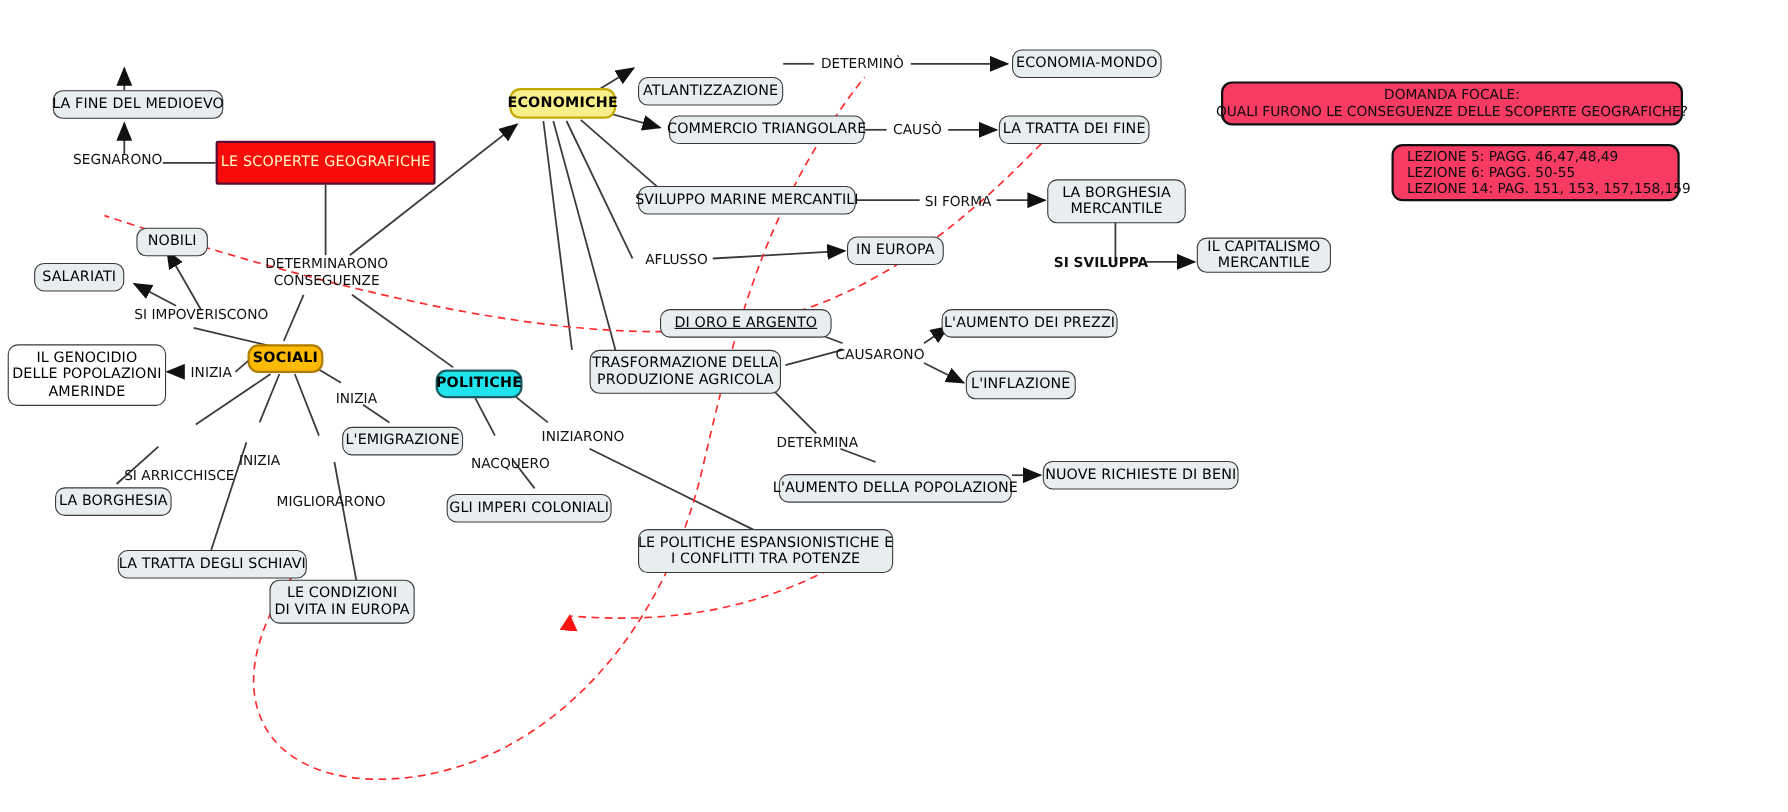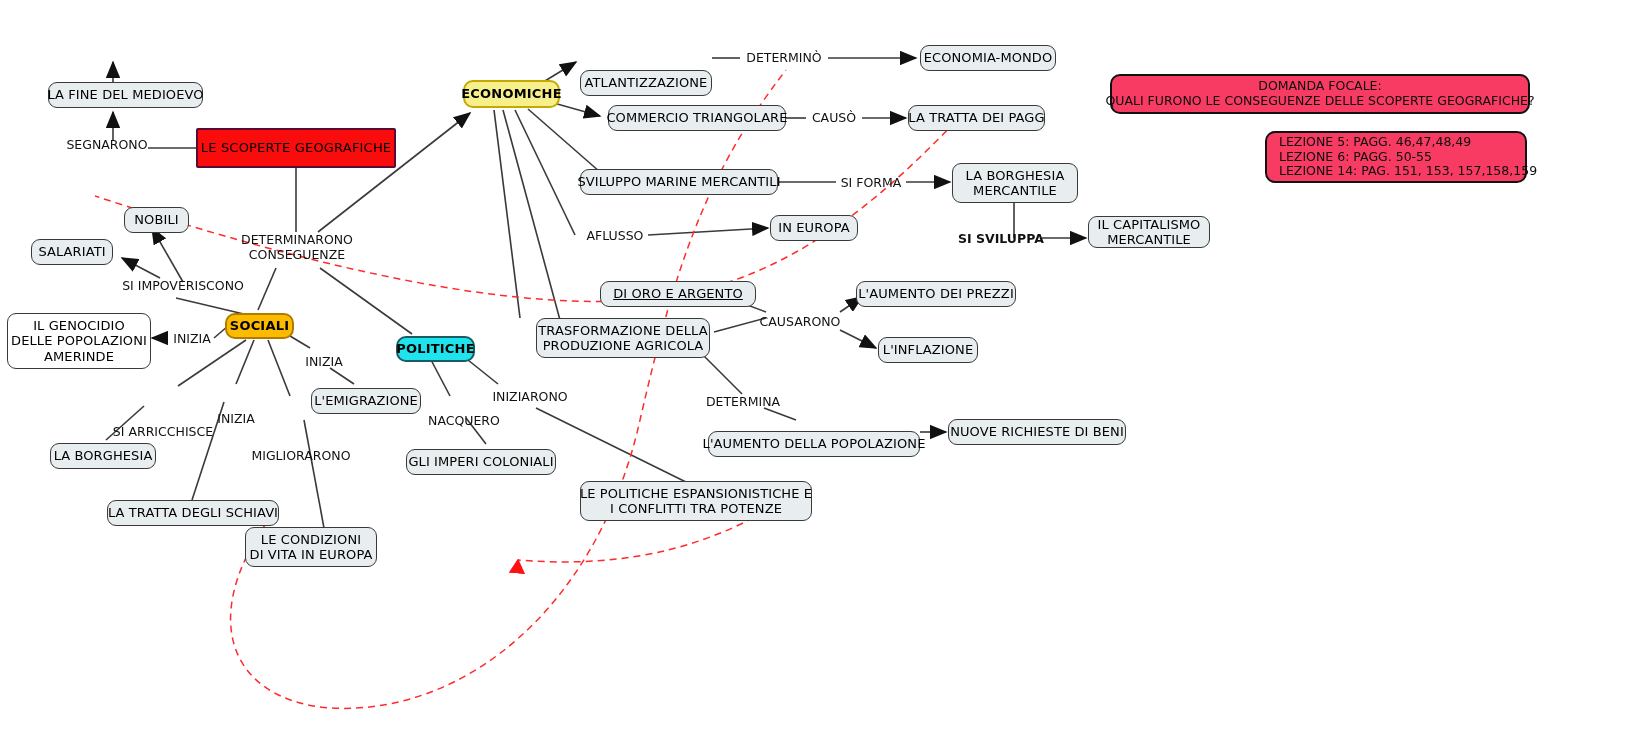--- a/index.html
+++ b/index.html
@@ -25,21 +25,21 @@
   .white{background:#ffffff;}
 
   
   .cat{border-width:2px;border-radius:10px;font-size:13px;font-weight:600;letter-spacing:.2px;}
   .cat-econ{background:#f7f08a;border-color:#c3a900;}
   .cat-soc{background:#fdbb00;border-color:#b07c00;}
   .cat-pol{background:#1fe4ee;border-color:#1a5c63;}
 
   
   .root{background:#fa0c0c;border:2px solid #5a0a33;border-radius:2px;font-size:13px;
-        letter-spacing:.2px;color:#000000;padding:6px 20px;}
+        letter-spacing:.2px;color:#fef9c3;padding:6px 20px;}
   .root::after{content:"";position:absolute;left:6px;top:6px;width:100%;height:100%;
                background:#8f2b5a;z-index:-1;border-radius:2px;}
   .panel{background:#f73b63;border:2px solid #111;border-radius:10px;font-size:12.5px;
          color:#0d0d0d;padding:6px 12px;}
   .panel::after{content:"";position:absolute;left:5px;top:5px;width:100%;height:100%;
                 background:#ffee00;border-radius:10px;z-index:-1;}
   .panel.left-align{justify-content:flex-start;text-align:left;}
 
   
   .elabel{position:absolute;font-size:12.5px;color:#111;white-space:pre;text-align:center;
@@ -139,21 +139,21 @@
   <div class="node nbox cat cat-econ sh-none" style="left:463px;top:80px;width:97px;height:28px;">ECONOMICHE</div>
   <div class="node nbox cat cat-soc sh-none" style="left:225px;top:313px;width:69px;height:26px;">SOCIALI</div>
   <div class="node nbox cat cat-pol sh-none" style="left:396px;top:336px;width:79px;height:26px;">POLITICHE</div>
 
   <div class="node nbox sh-yellow" style="left:580px;top:45px;width:132px;height:26px;margin-top:25px;">ATLANTIZZAZIONE</div>
   <div class="elabel" style="left:740px;top:50px;width:88px;">DETERMINÒ</div>
   <div class="node nbox sh-yellow" style="left:920px;top:45px;width:136px;height:26px;">ECONOMIA-MONDO</div>
 
   <div class="node nbox sh-yellow" style="left:608px;top:105px;width:178px;height:26px;">COMMERCIO TRIANGOLARE</div>
   <div class="elabel" style="left:806px;top:110px;width:56px;">CAUSÒ</div>
-  <div class="node nbox sh-yellow" style="left:908px;top:105px;width:137px;height:26px;">LA TRATTA DEI PAGG</div>
+  <div class="node nbox sh-yellow" style="left:908px;top:105px;width:137px;height:26px;">LA TRATTA DEI FINE</div>
 
   <div class="node nbox sh-yellow" style="left:580px;top:169px;width:198px;height:26px;">SVILUPPO MARINE MERCANTILI</div>
   <div class="elabel" style="left:836px;top:175px;width:70px;">SI FORMA</div>
   <div class="node nbox sh-none" style="left:952px;top:163px;width:126px;height:40px;">LA BORGHESIA
 MERCANTILE</div>
   <div class="elabel" style="left:958px;top:231px;width:84px;font-weight:bold;">SI SVILUPPA</div>
   <div class="node nbox sh-yellow" style="left:1088px;top:216px;width:122px;height:32px;">IL CAPITALISMO
 MERCANTILE</div>
 
   <div class="elabel" style="left:582px;top:228px;width:66px;">AFLUSSO</div>

